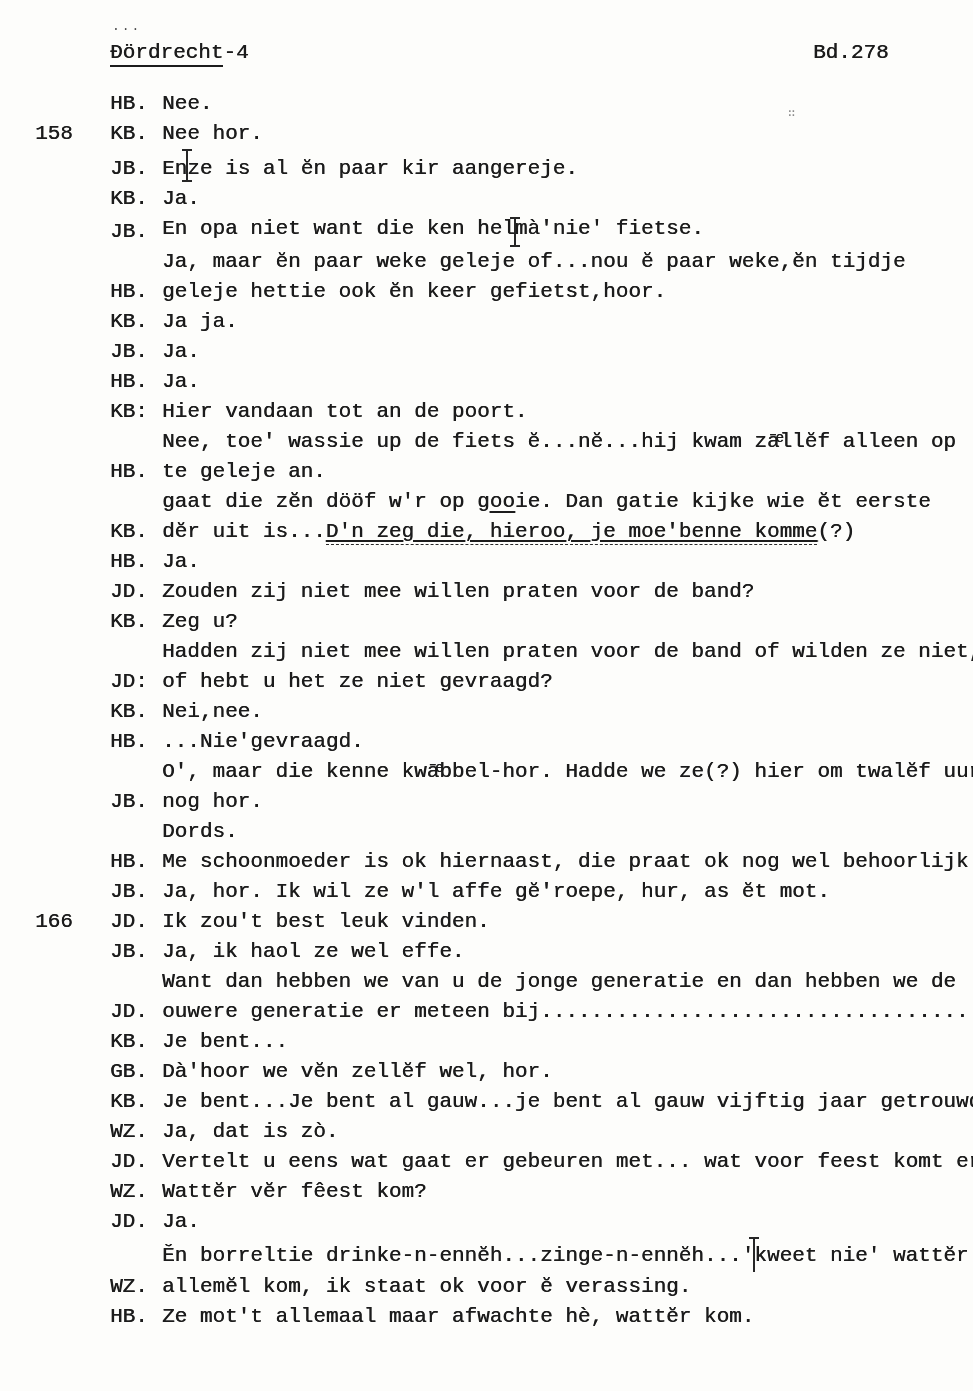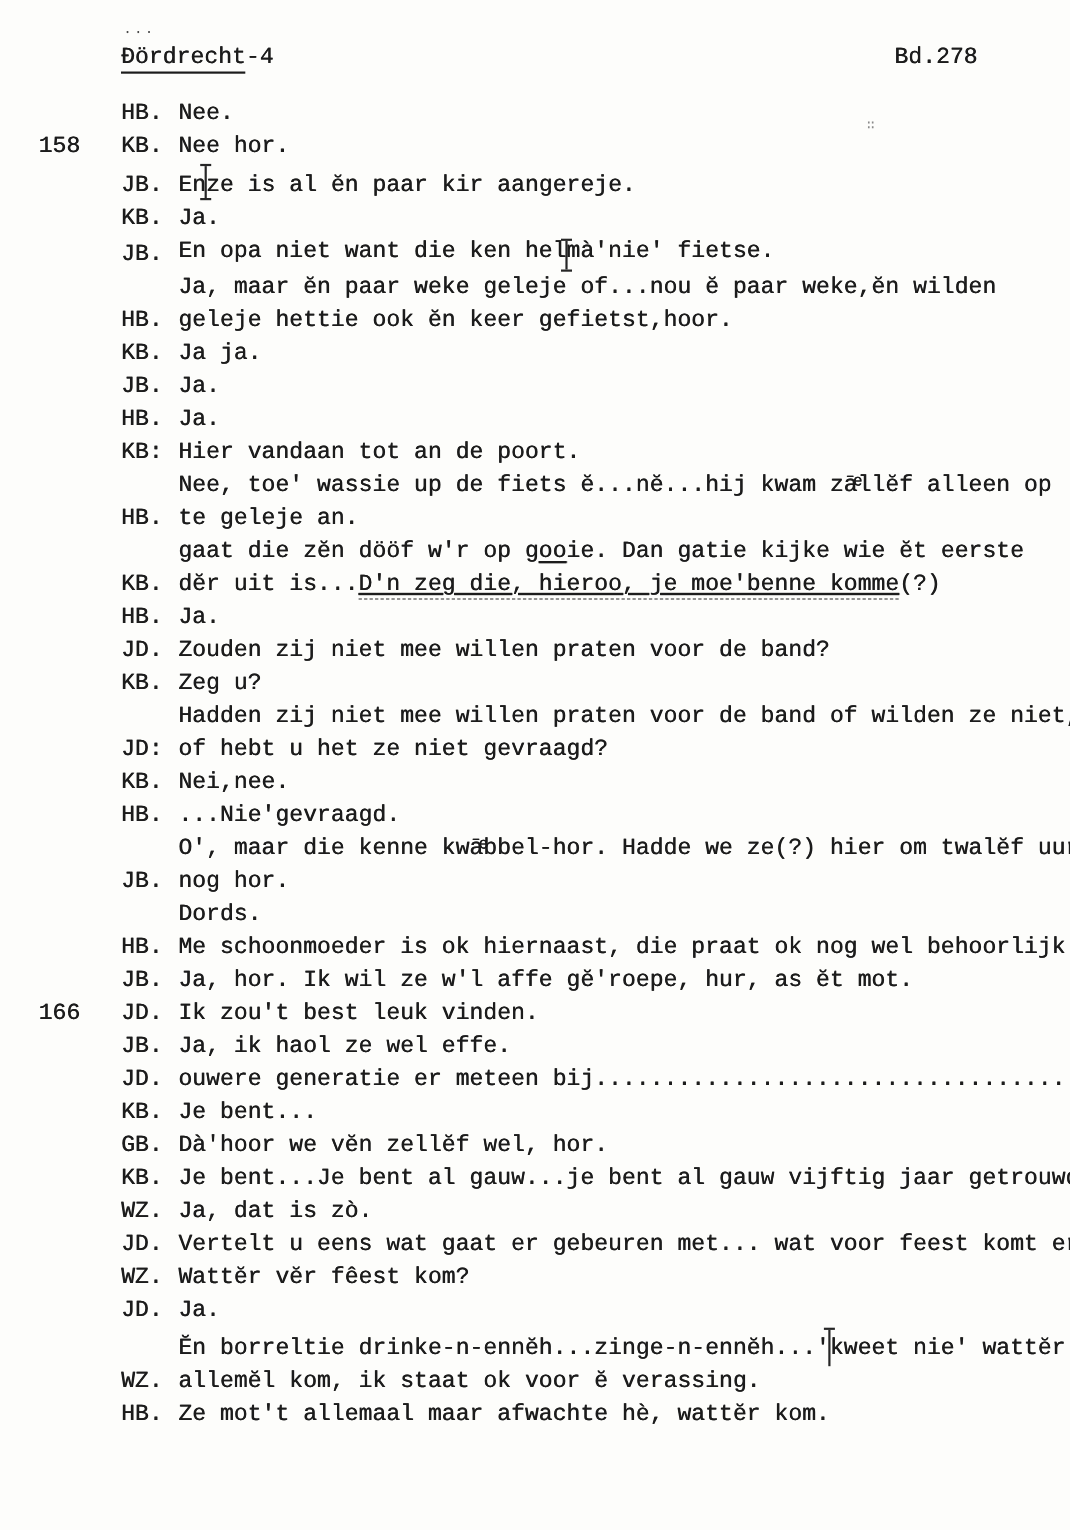--- a/index.html
+++ b/index.html
@@ -73,21 +73,21 @@
         <div class="mnum"></div>
         <div class="spk">JB.</div>
         <div class="txt">
           <div class="line">En opa niet want die ken hel<span class="mark mark-ibeam-low"></span>mà'nie' fietse.</div>
         </div>
       </div>
       <div class="row">
         <div class="mnum"></div>
         <div class="spk">HB.</div>
         <div class="txt">
-          <div class="line">Ja, maar ĕn paar weke geleje of...nou ĕ paar weke,ĕn wilden</div>
+          <div class="line">Ja, maar ĕn paar weke geleje of...nou ĕ paar weke,ĕn tijdje</div>
           <div class="line">geleje hettie ook ĕn keer gefietst,hoor.</div>
         </div>
       </div>
       <div class="row">
         <div class="mnum"></div>
         <div class="spk">KB.</div>
         <div class="txt">
           <div class="line">Ja ja.</div>
         </div>
       </div>
@@ -205,20 +205,21 @@
         <div class="mnum"></div>
         <div class="spk">JB.</div>
         <div class="txt">
           <div class="line">Ja, ik haol ze wel effe.</div>
         </div>
       </div>
       <div class="row">
         <div class="mnum"></div>
         <div class="spk">JD.</div>
         <div class="txt">
+          <div class="line">Want dan hebben we van u de jonge generatie en dan hebben we de</div>
           <div class="line">ouwere generatie er meteen bij..................................</div>
         </div>
       </div>
       <div class="row">
         <div class="mnum"></div>
         <div class="spk">KB.</div>
         <div class="txt">
           <div class="line">Je bent...</div>
         </div>
       </div>

